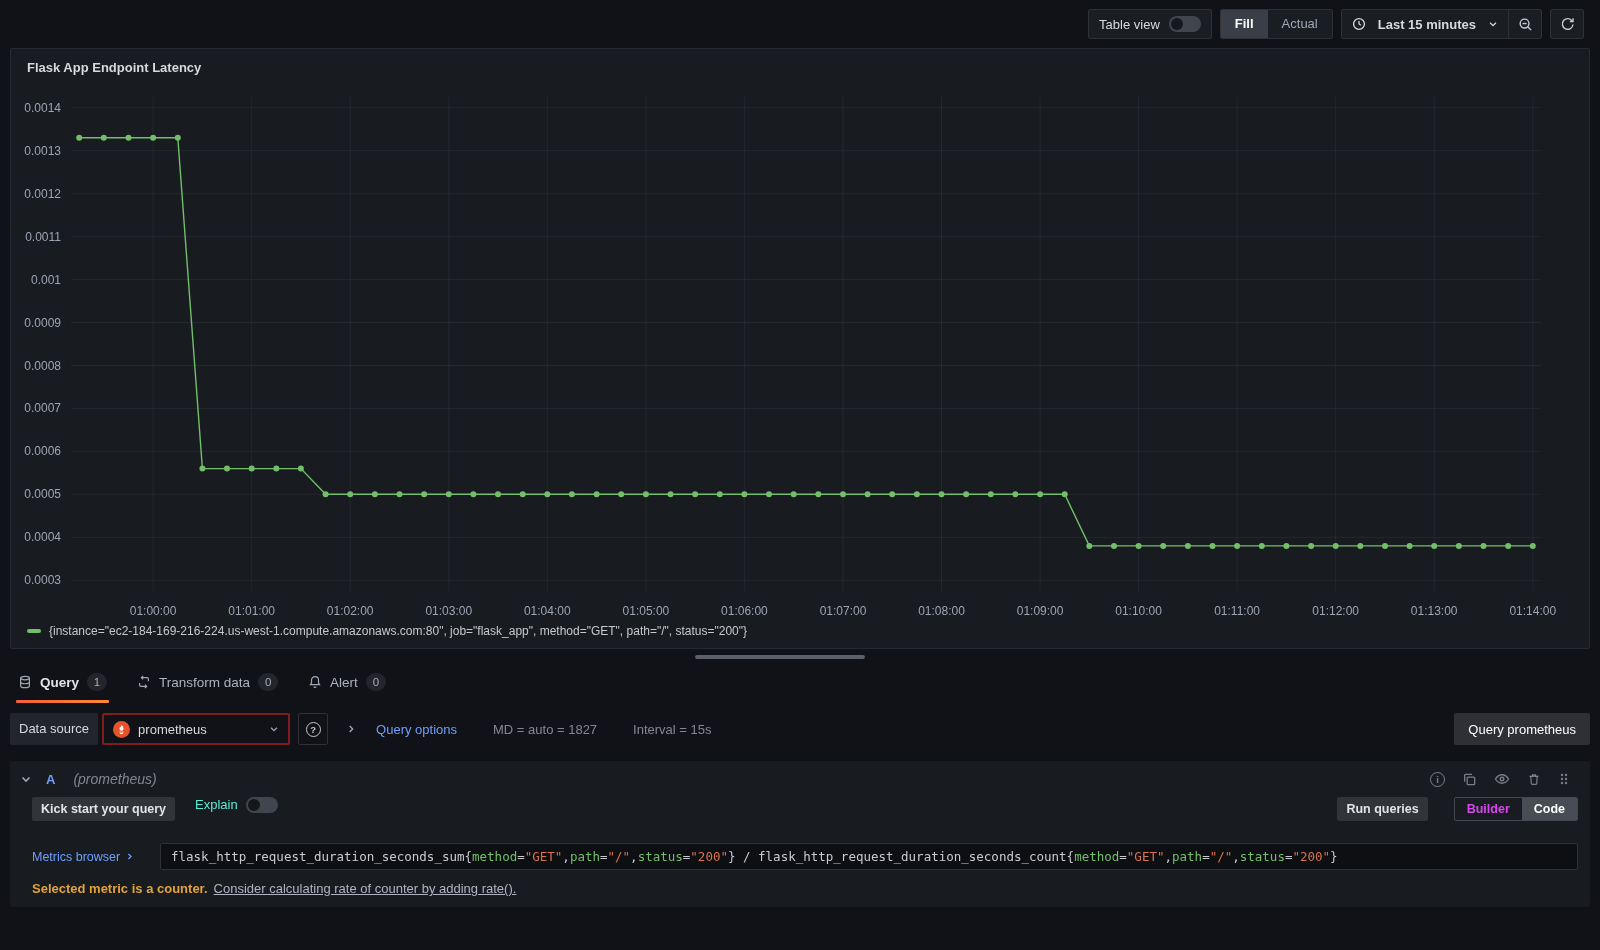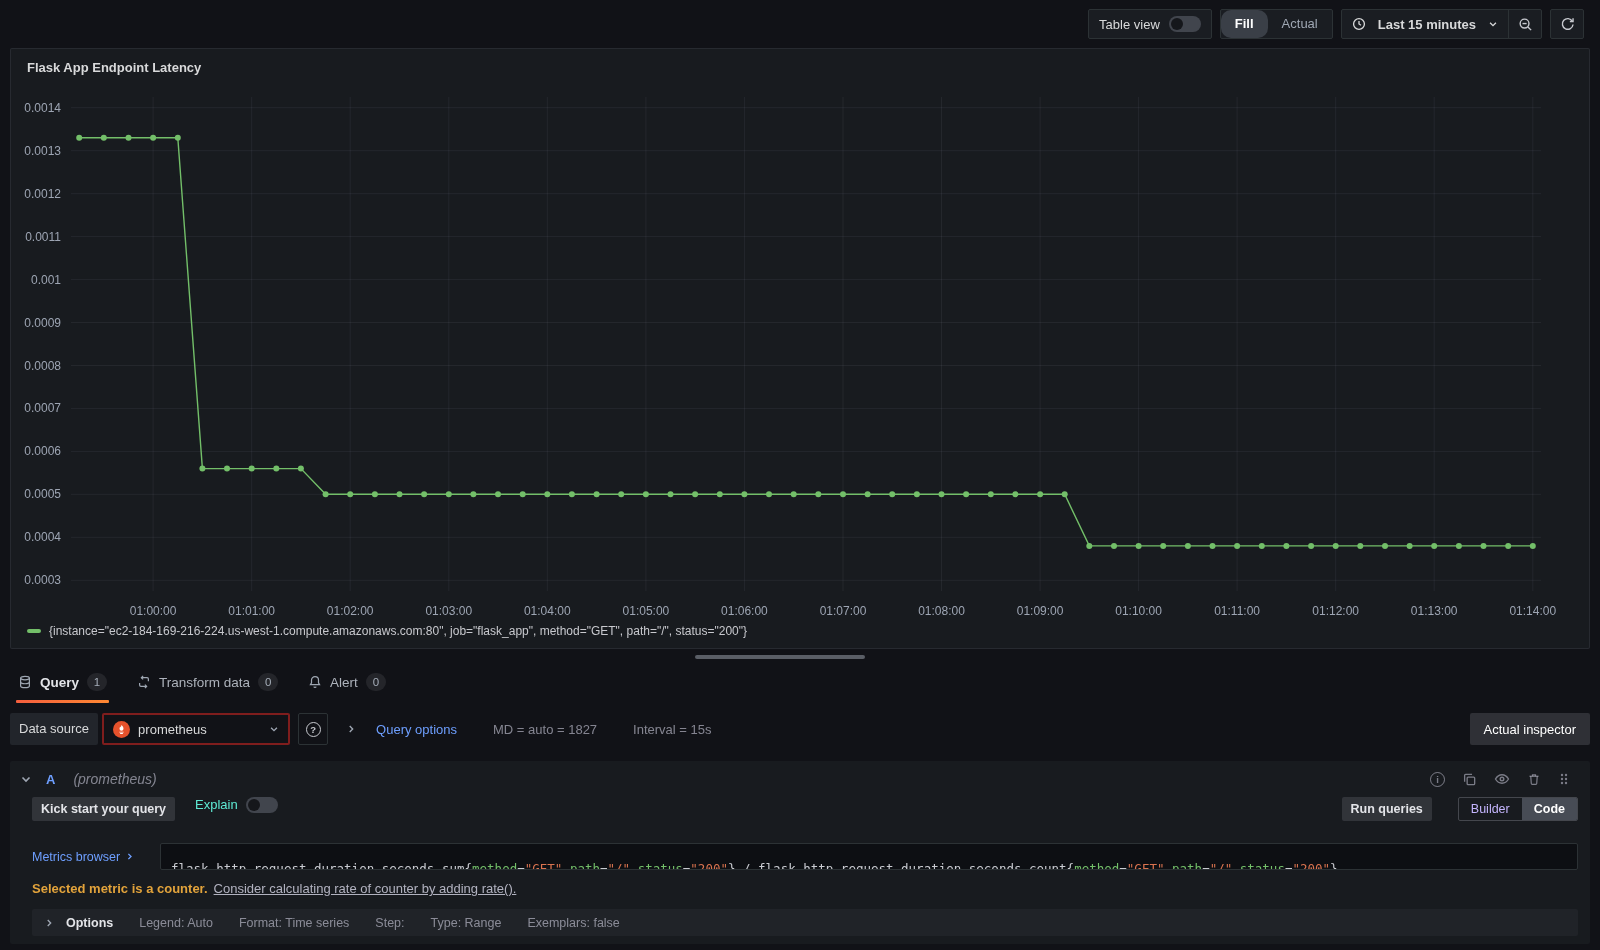--- a/index.html
+++ b/index.html
@@ -11,21 +11,21 @@
   }
   .flex1 { flex:1; }
 
   
   .top-header { height:48px; display:flex; align-items:center; justify-content:flex-end; padding:0 16px; gap:8px; }
   .hdr-group { display:flex; align-items:center; height:30px; border:1px solid #2c3235; border-radius:2px; background:#1a1d22; }
   .tableview { padding:0 10px; gap:9px; color:#d8d9da; }
   .toggle { width:32px; height:16px; border-radius:8px; background:#41454d; position:relative; cursor:pointer; }
   .toggle::after { content:""; position:absolute; left:2px; top:2px; width:12px; height:12px; border-radius:50%; background:#15171b; }
   .seg { padding:0 14px; height:28px; line-height:28px; color:#9fa7b3; cursor:pointer; }
-  .seg.active { background:#3a3f47; color:#ffffff; font-weight:700; border-radius:10px; }
+  .seg.active { background:#3a3f47; color:#ffffff; font-weight:700; border-radius:0; }
   .time-btn { display:flex; align-items:center; gap:12px; padding:0 10px; height:28px; color:#d8d9da; font-weight:700; cursor:pointer; }
   .icon-btn { width:32px; height:28px; display:flex; align-items:center; justify-content:center; color:#c7c9cf; cursor:pointer; }
   .group-sep { width:1px; height:28px; background:#2c3235; }
   svg.ic { display:block; }
 
   
   .panel { margin:0 10px; height:601px; background:#181b1f; border:1px solid rgba(204,204,220,0.09); border-radius:2px; }
   .panel-title { padding:11px 16px 2px; height:34px; font-size:13px; font-weight:600; color:#d8d9da; }
   #chart-svg { display:block; margin:0 6px; }
   .grid { stroke:rgba(204,204,220,0.07); stroke-width:1; }
@@ -67,26 +67,26 @@
   .q-header { height:36px; display:flex; align-items:center; padding:0 20px 0 10px; }
   .q-ref { color:#6e9fff; font-weight:700; margin-left:14px; }
   .q-ds { font-style:italic; font-size:14px; color:rgba(204,204,220,0.6); margin-left:18px; }
   .q-hicons { display:flex; align-items:center; gap:17px; color:rgba(204,204,220,0.55); }
   .q-hicons > * { cursor:pointer; }
   .q-body { padding:0 12px 0 22px; }
   .q-toolbar { display:flex; align-items:flex-start; height:24px; }
   .btn-small { height:24px; padding:0 9px; background:rgba(204,204,220,0.14); border:none; border-radius:2px; color:#e3e4e8; font-size:12.5px; font-weight:700; font-family:inherit; cursor:pointer; }
   .explain-label { color:#5eead4; font-size:13px; margin-left:20px; margin-right:8px; }
   .bc-group { display:flex; height:24px; border:1px solid #44474d; border-radius:2px; overflow:hidden; margin-left:26px; }
-  .bc-seg { padding:0 12px; line-height:22px; font-size:12.5px; color:#c4b5fd; cursor:pointer; }
+  .bc-seg { padding:0 12px; line-height:22px; font-size:12.5px; color:#d946ef; cursor:pointer;font-weight:bold; }
   .bc-seg.active { background:#474c55; color:#ffffff; font-weight:700; }
   .run-btn { margin-left:auto; }
   .q-editor-row { display:flex; align-items:center; margin-top:22px; }
   .metrics-browser { display:flex; align-items:center; gap:5px; color:#6e9fff; font-size:12.5px; width:128px; cursor:pointer; }
-  .code-input { flex:1; background:#0d0f13; border:1px solid #2c3235; border-radius:2px; height:27px; line-height:25px; padding:12px 10px; font-family:"DejaVu Sans Mono", monospace; font-size:12.5px; white-space:nowrap; overflow:hidden; cursor:text; }
+  .code-input { flex:1; background:#0d0f13; border:1px solid #2c3235; border-radius:2px; height:27px; line-height:25px; padding:0 10px; font-family:"DejaVu Sans Mono", monospace; font-size:12.5px; white-space:nowrap; overflow:hidden; cursor:text; }
   .tok-base { color:#c9cbd1; }
   .tok-label { color:#73bf69; }
   .tok-string { color:#d9734f; }
   .q-warning { margin-top:11px; height:18px; font-size:13px; }
   .warn-text { color:#e2a33b; font-weight:700; }
   .warn-link { color:rgba(204,204,220,0.85); text-decoration:underline; margin-left:6px; cursor:pointer; }
   .q-options { margin-top:10px; height:27px; background:rgba(204,204,220,0.05); border-radius:2px; display:flex; align-items:center; gap:26px; padding:0 12px; font-size:12.5px; color:rgba(204,204,220,0.62); cursor:pointer; }
   .q-options .opt-title { color:#e3e4e8; font-weight:700; margin-left:-14px; }
 </style>
 </head>
@@ -309,21 +309,21 @@
   </div>
   <div class="ds-opts">
     <svg class="ic chev" width="10" height="10" viewBox="0 0 12 12" fill="none" stroke="currentColor" stroke-width="1.6">
         <path d="M4.5 2.5L8 6l-3.5 3.5"></path>
       </svg>
     <span class="qo-link">Query options</span>
     <span class="ds-meta">MD = auto = 1827</span>
     <span class="ds-meta">Interval = 15s</span>
   </div>
   <div class="flex1"></div>
-  <button class="btn-secondary">Actual inspector</button>
+  <button class="btn-secondary">Query prometheus</button>
 </div>
 
 <div class="q-card">
   <div class="q-header">
     <svg class="ic chev" width="12" height="12" viewBox="0 0 12 12" fill="none" stroke="currentColor" stroke-width="1.6">
         <path d="M2.5 4.5L6 8l3.5-3.5"></path>
       </svg>
     <span class="q-ref">A</span>
     <span class="q-ds">(prometheus)</span>
     <div class="flex1"></div>
@@ -372,25 +372,14 @@
             <path d="M4.5 2.5L8 6l-3.5 3.5"></path>
           </svg>
       </div>
       <div class="code-input"><span class="tok-base">flask_http_request_duration_seconds_sum{</span><span class="tok-label">method</span><span class="tok-base">=</span><span class="tok-string">"GET"</span><span class="tok-base">,</span><span class="tok-label">path</span><span class="tok-base">=</span><span class="tok-string">"/"</span><span class="tok-base">,</span><span class="tok-label">status</span><span class="tok-base">=</span><span class="tok-string">"200"</span><span class="tok-base">} / flask_http_request_duration_seconds_count{</span><span class="tok-label">method</span><span class="tok-base">=</span><span class="tok-string">"GET"</span><span class="tok-base">,</span><span class="tok-label">path</span><span class="tok-base">=</span><span class="tok-string">"/"</span><span class="tok-base">,</span><span class="tok-label">status</span><span class="tok-base">=</span><span class="tok-string">"200"</span><span class="tok-base">}</span></div>
     </div>
 
     <div class="q-warning">
       <span class="warn-text">Selected metric is a counter.</span><span class="warn-link">Consider calculating rate of counter by adding rate().</span>
     </div>
 
-    <div class="q-options">
-      <svg class="ic chev" width="10" height="10" viewBox="0 0 12 12" fill="none" stroke="currentColor" stroke-width="1.6">
-          <path d="M4.5 2.5L8 6l-3.5 3.5"></path>
-        </svg>
-      <span class="opt-title">Options</span>
-      <span>Legend: Auto</span>
-      <span>Format: Time series</span>
-      <span>Step:</span>
-      <span>Type: Range</span>
-      <span>Exemplars: false</span>
-    </div>
   </div>
 </div>
 
 </body></html>

